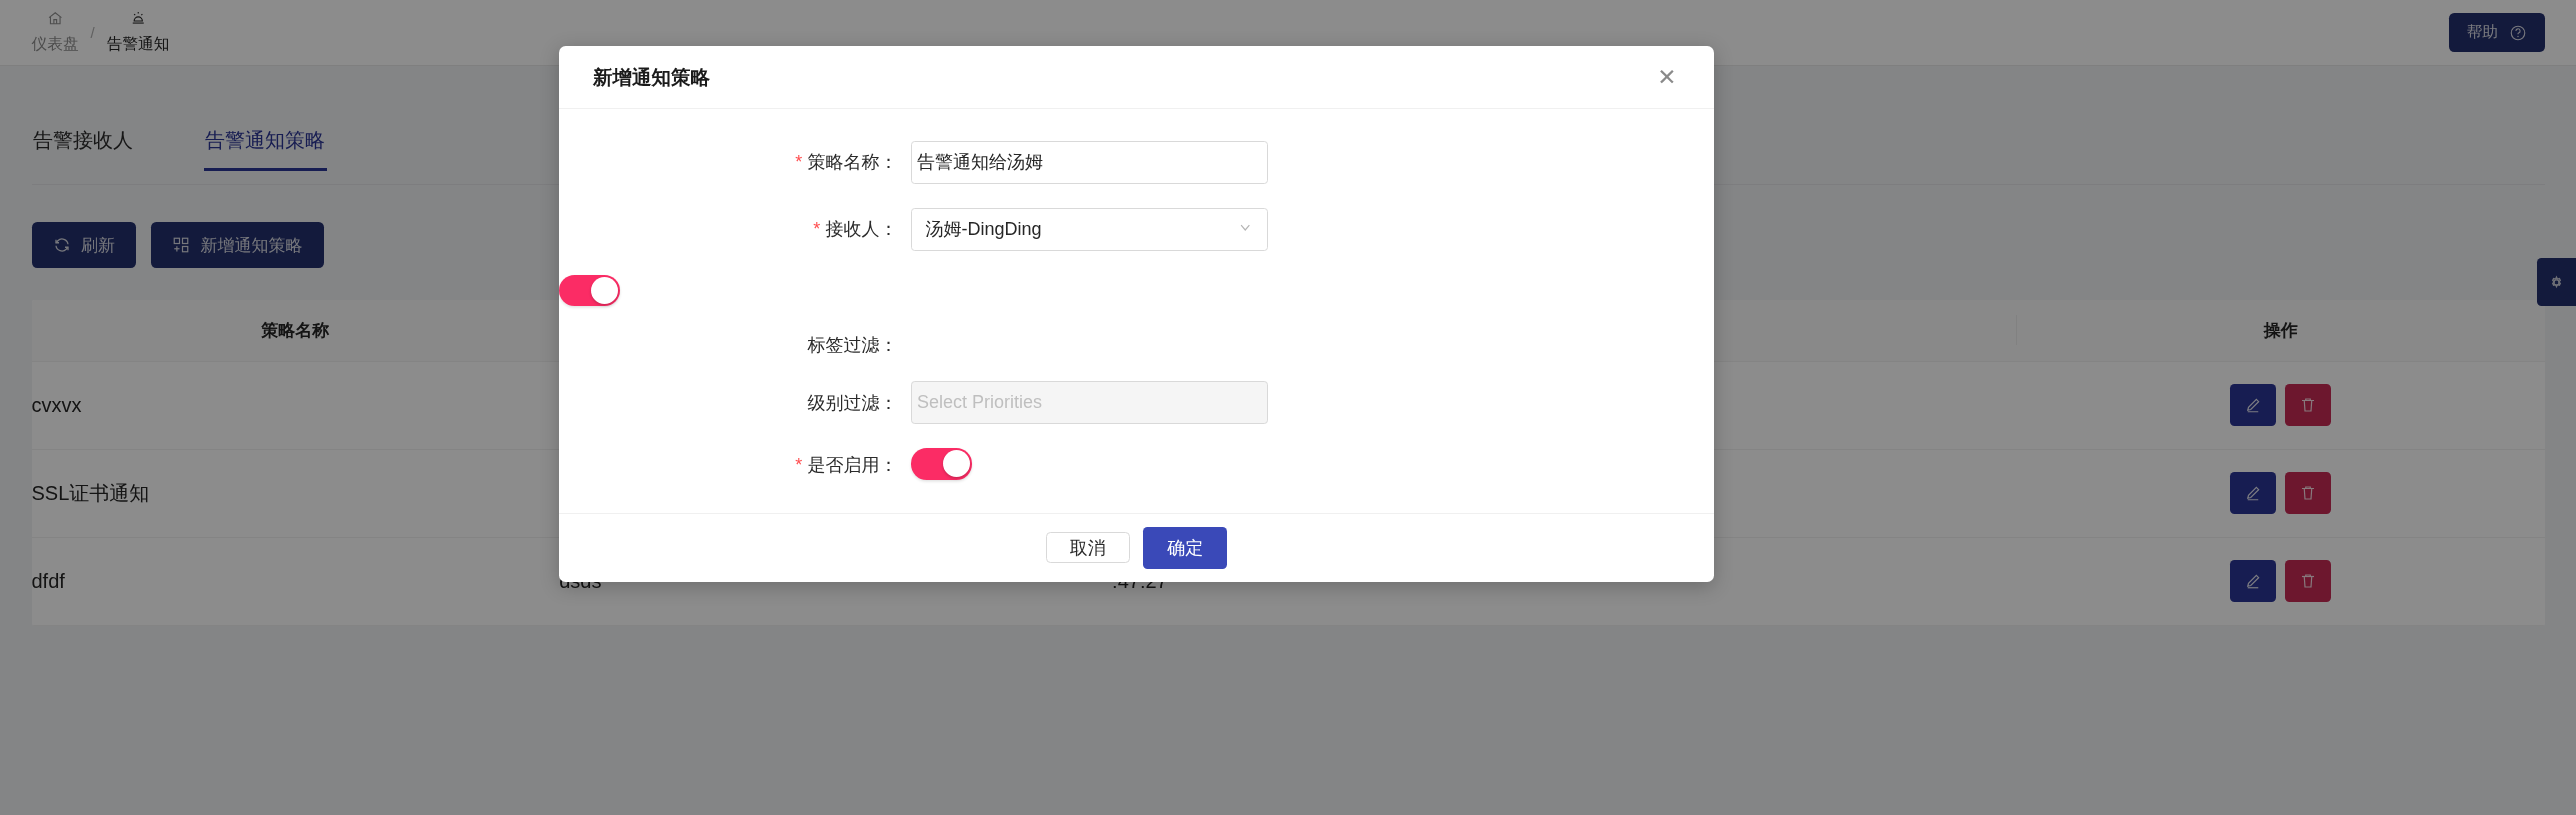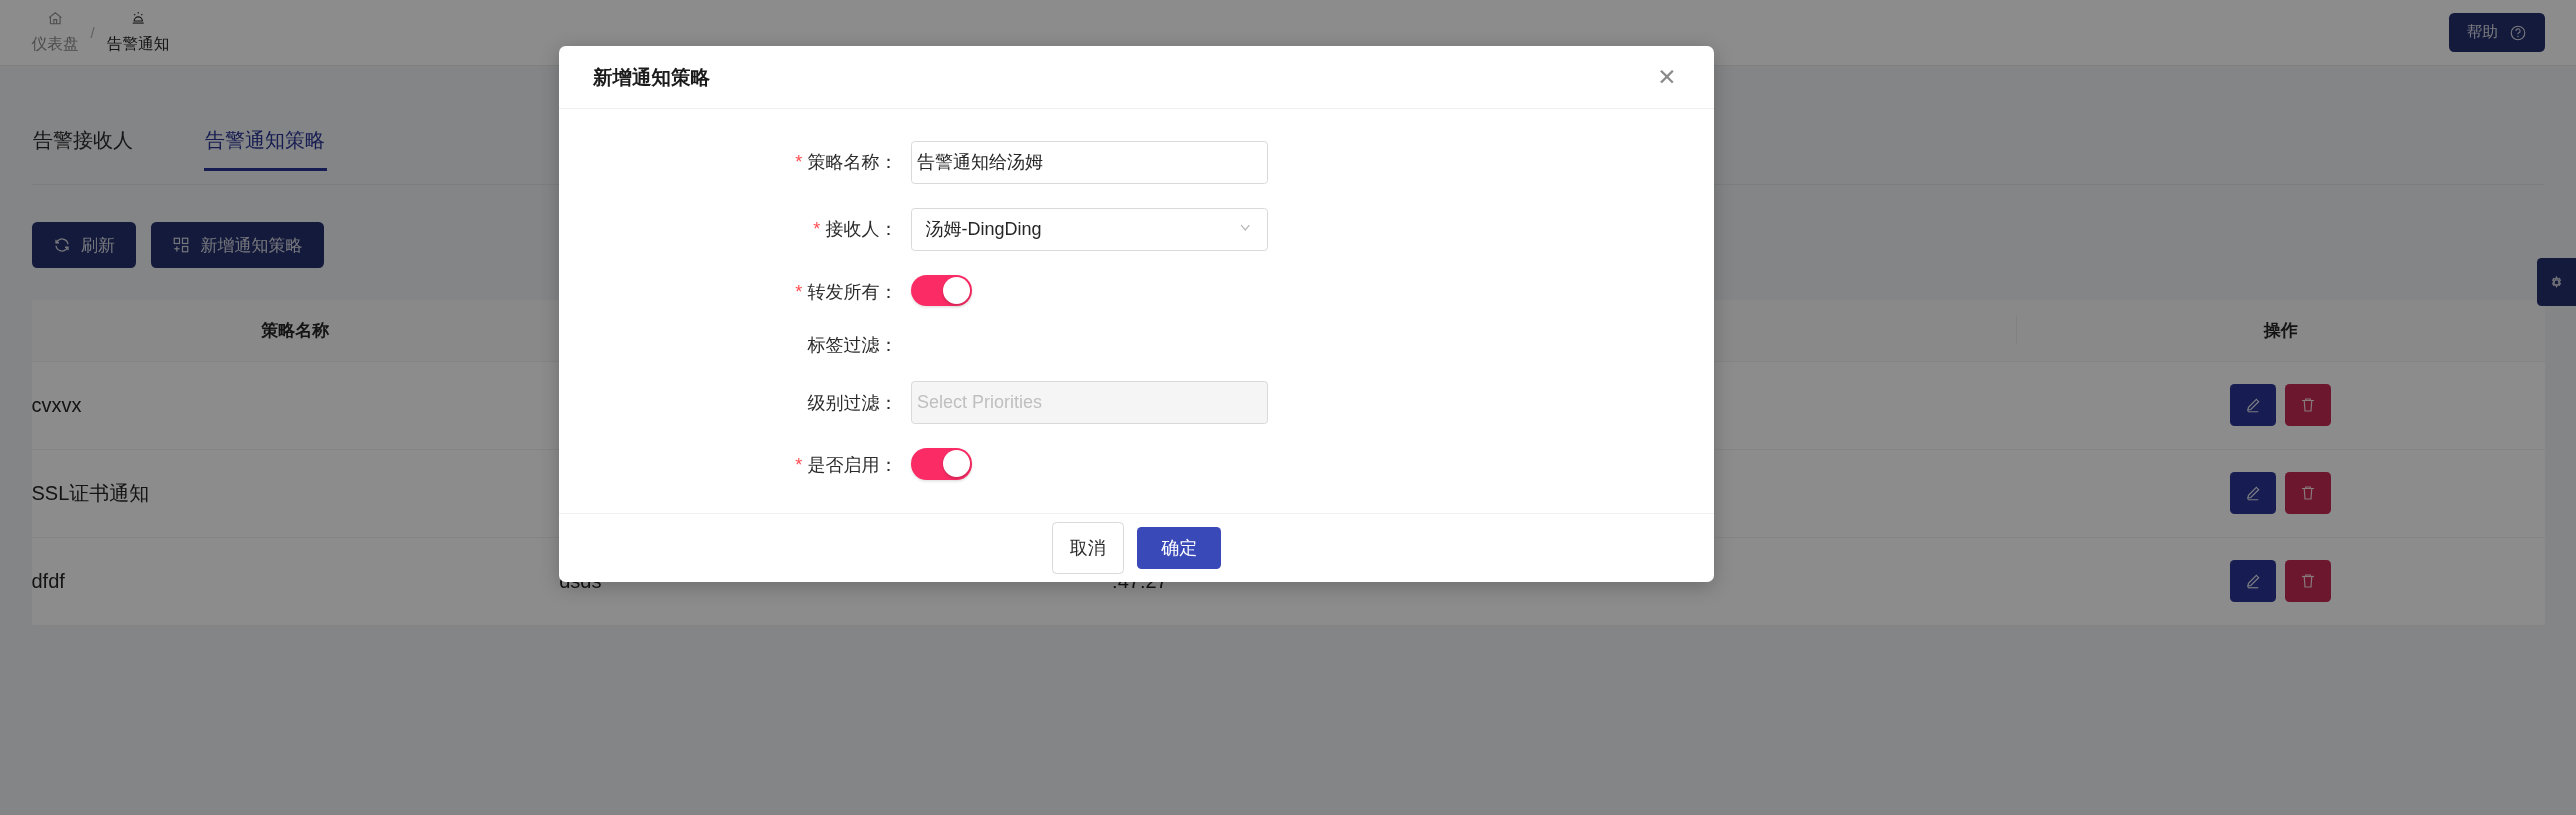--- a/index.html
+++ b/index.html
@@ -155,21 +155,21 @@
     position: absolute; top: 2.2px; left: 32px; width: 27px; height: 27px;
     border-radius: 50%; background: #fff;
     box-shadow: 0 1.5px 3px rgba(0,0,0,0.2);
   }
 
   .modal-foot {
     border-top: 0.7px solid #f0f0f0;
     height: 69px; display: flex; align-items: center; justify-content: center; gap: 13.5px;
   }
   .btn-ghost {
-    height: 52px; padding: 0 17px; font-size: 18px; font-family: inherit;
+    height: 31px; padding: 0 23px; font-size: 18px; font-family: inherit;
     background: #fff; color: #2b2b2b; border: 0.7px solid #d9d9d9; border-radius: 4.5px;
     cursor: pointer;
   }
   .btn-ok {
     height: 42px; padding: 0 24px; font-size: 18px; font-family: inherit;
     background: #3a49b8; color: #fff; border: none; border-radius: 4.5px; cursor: pointer;
   }
 </style>
 </head>
 <body>
@@ -385,23 +385,20 @@
           <span class="chev">
             <svg width="16.5" height="16.5" viewBox="0 0 24 24" fill="none" stroke="#b4b4b4" stroke-width="1.7">
               <path d="M6 9l6 7 6-7"></path>
             </svg>
           </span>
         </div>
       </div>
     </div>
 
     <div class="form-row">
-      <div class="form-label">
-        <span class="req">*</span><span>转发所有：</span>
-      </div>
       <div class="form-ctl">
         <button class="switch">
           <span class="knob"></span>
         </button>
       </div>
     </div>
 
     <div class="form-row">
       <div class="form-label">
         <span>标签过滤：</span>

